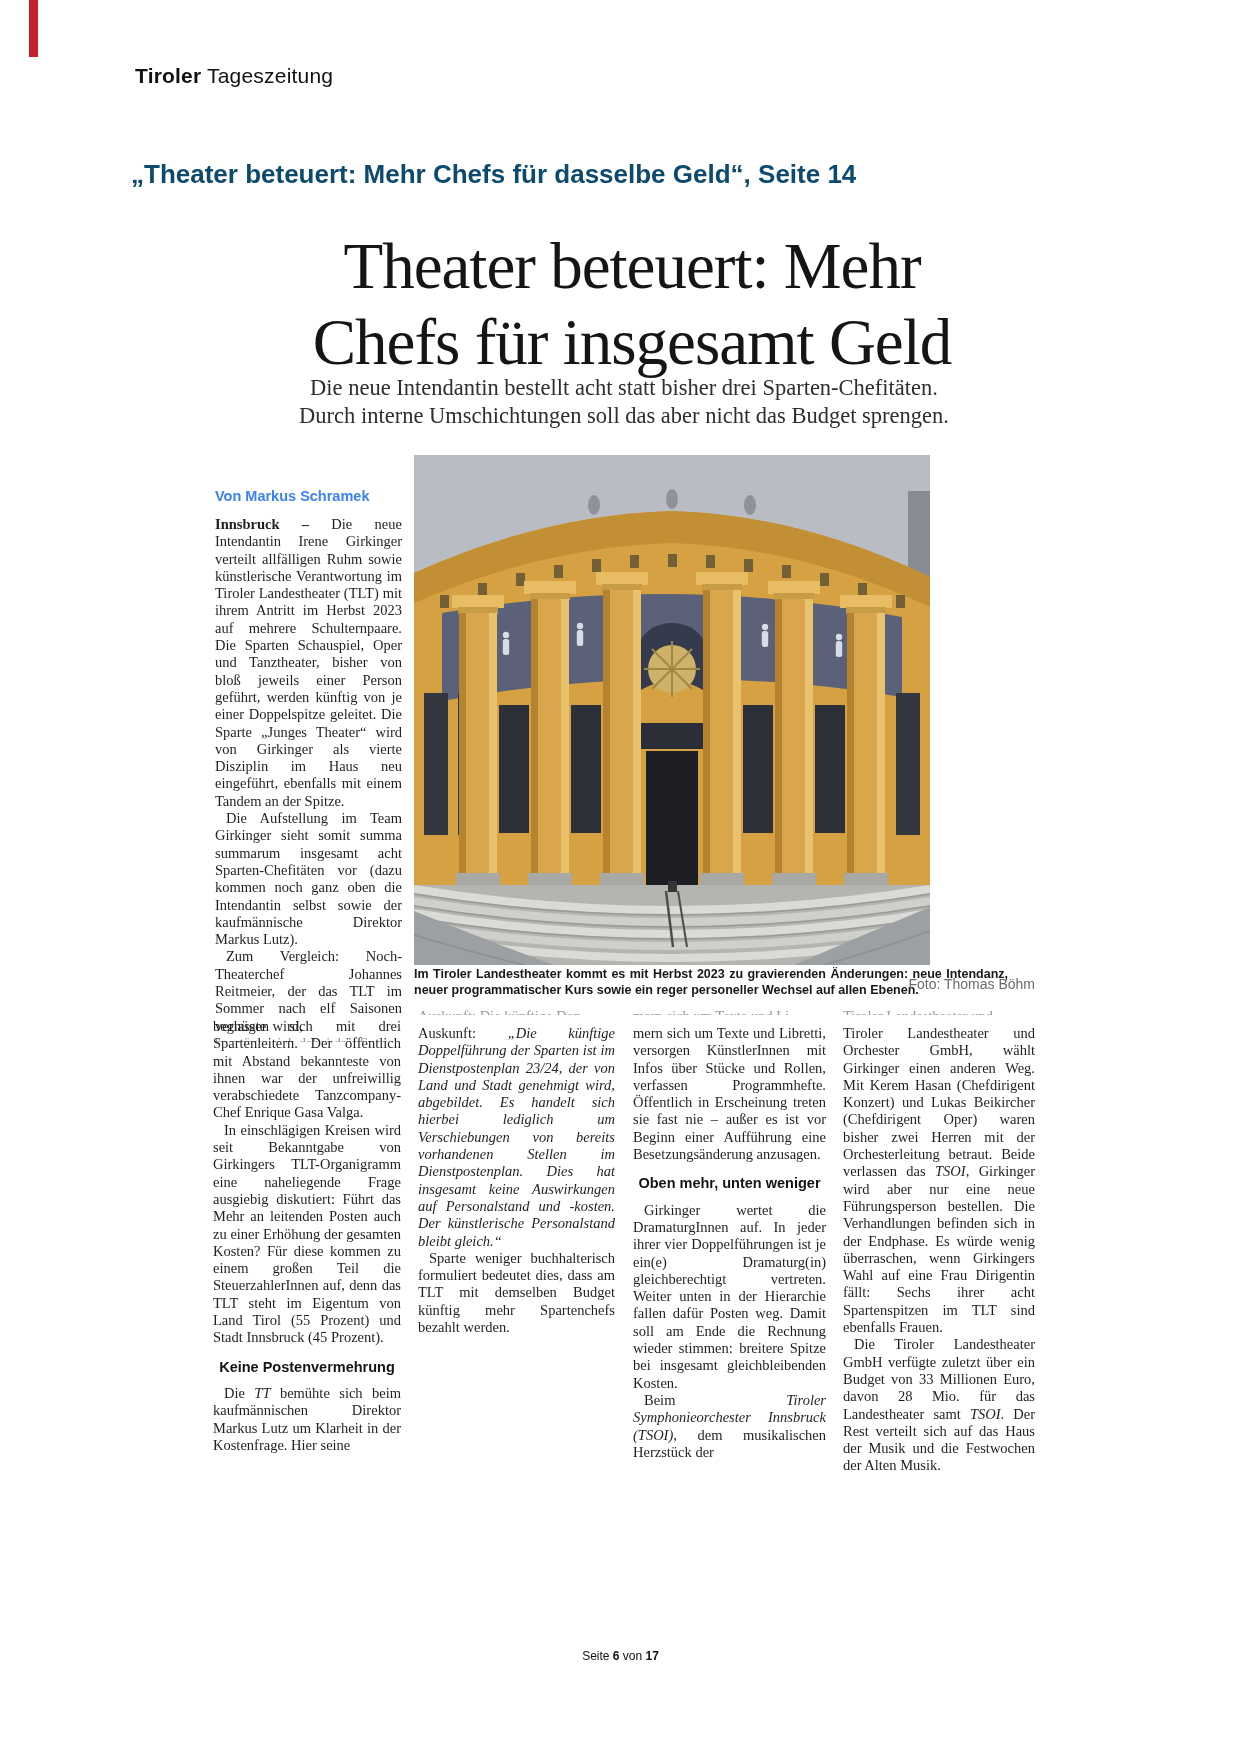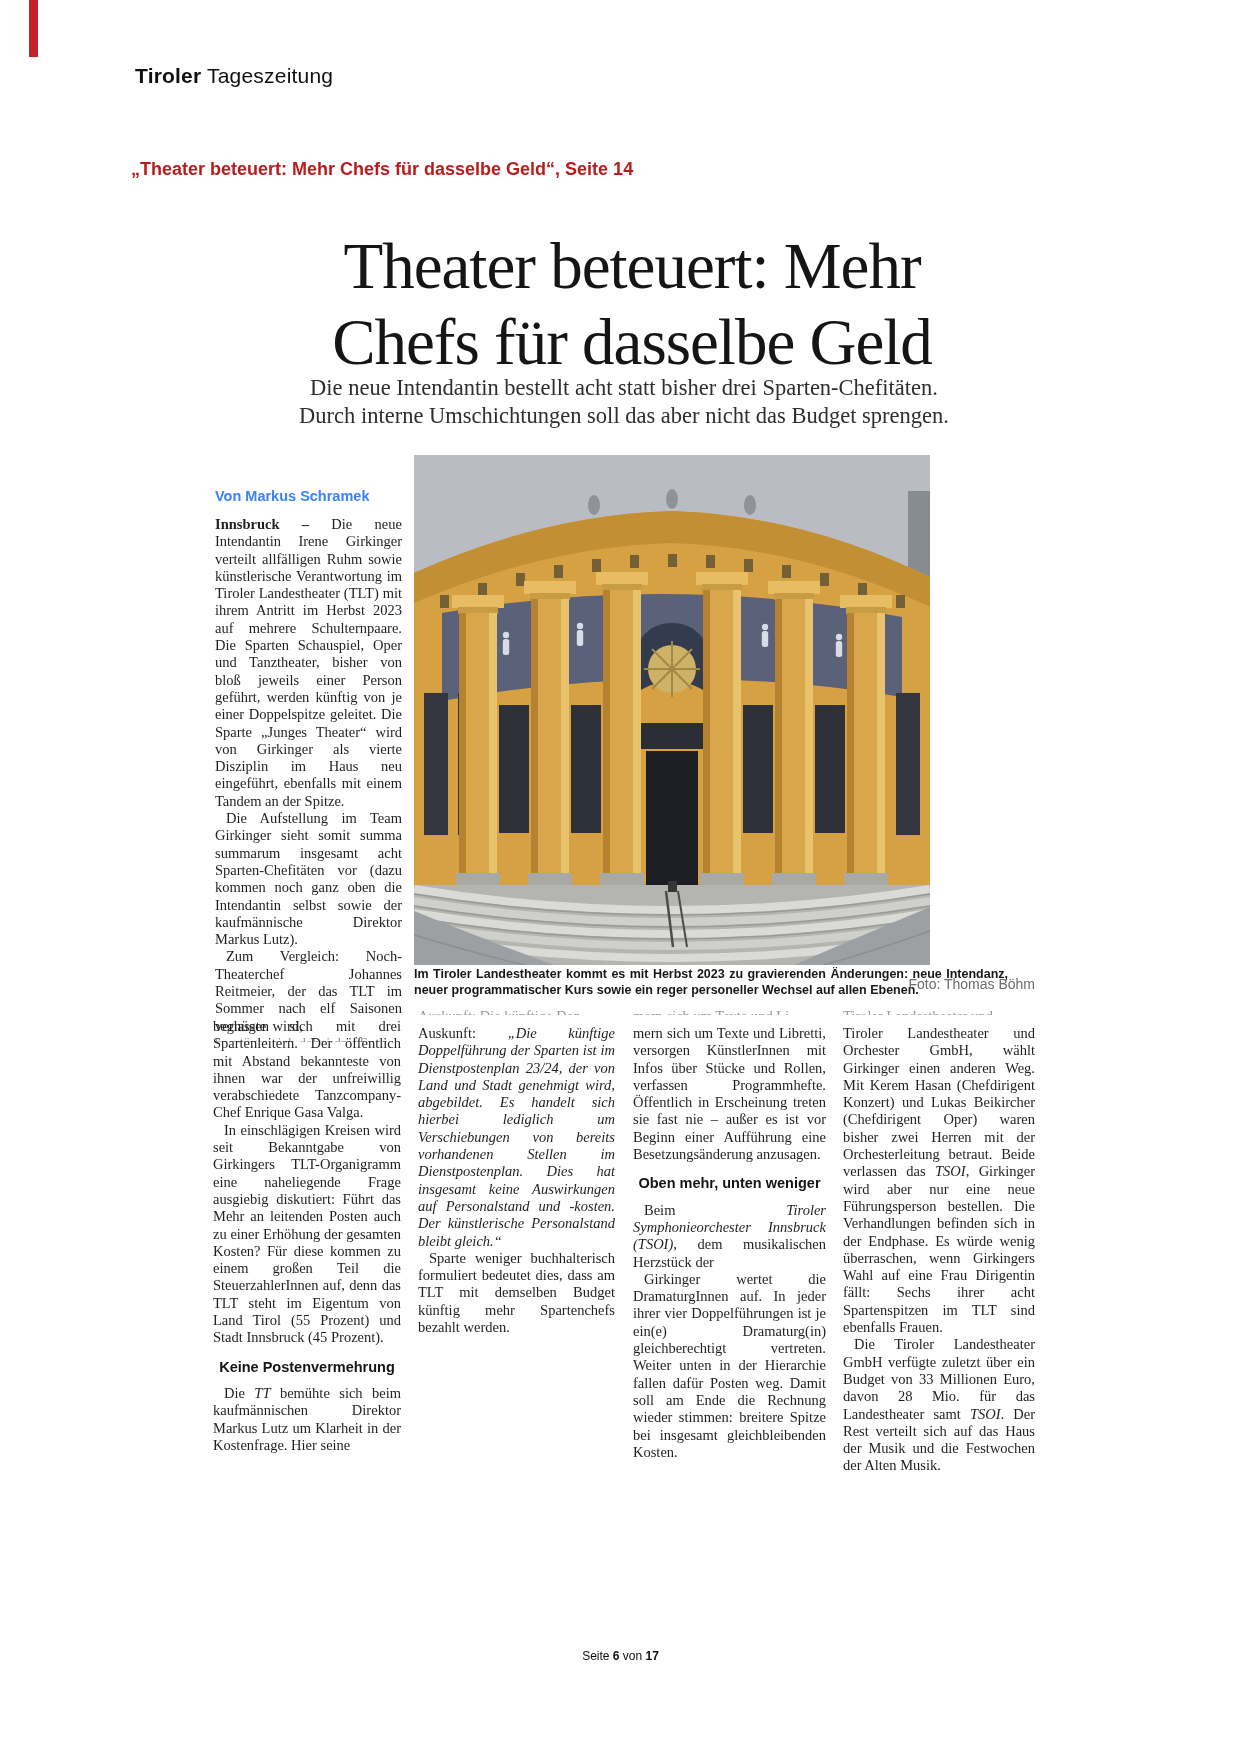--- a/index.html
+++ b/index.html
@@ -2,21 +2,21 @@
 <html lang="de"><head>
 <meta charset="utf-8">
 <style>
   html,body{margin:0;padding:0;background:#ffffff;}
   .page{position:relative;width:1241px;height:1754px;background:#ffffff;overflow:hidden;
         font-family:"Liberation Serif",serif;color:#1f1f1f;}
   .red-mark{position:absolute;left:29px;top:0;width:9px;height:57px;background:#c4212a;}
   .masthead{position:absolute;left:135px;top:64px;font-family:"Liberation Sans",sans-serif;
             font-size:21px;color:#111;letter-spacing:0.2px;}
   .quote-line{position:absolute;left:131px;top:159px;font-family:"Liberation Sans",sans-serif;
-              font-weight:700;font-size:18px;color:#b91c1c;}
+              font-weight:700;font-size:26px;color:#0c4a6e;}
   .headline{position:absolute;left:213px;top:220px;width:822px;margin:8px;text-align:center;
             font-family:"Liberation Serif",serif;font-weight:400;font-size:65px;line-height:76px;
             letter-spacing:-1px;color:#151515;}
   .subhead{position:absolute;left:213px;top:374px;width:822px;text-align:center;
            font-size:22.5px;line-height:28px;color:#2e2e2e;}
   .byline{position:absolute;left:215px;top:488px;font-family:"Liberation Sans",sans-serif;
           font-weight:700;font-size:14.5px;color:#3b82f6;}
   .colbox{position:absolute;text-align:justify;font-size:14.5px;line-height:17.3px;color:#1f1f1f;}
   .colbox p{margin:0;}
   .colbox p.indent{text-indent:11px;}
@@ -42,21 +42,21 @@
 <body>
 
 <div class="page">
 
   <div class="red-mark" style="background: rgb(196, 33, 42);"></div>
 
   <div class="masthead"><span class="b">Tiroler</span><span class=""> Tageszeitung</span></div>
 
   <div class="quote-line">„Theater beteuert: Mehr Chefs für dasselbe Geld“, Seite 14</div>
 
-  <h1 class="headline"><span>Theater beteuert: Mehr</span><br><span>Chefs für dasselbe Geld</span></h1>
+  <h1 class="headline"><span>Theater beteuert: Mehr</span><br><span>Chefs für insgesamt Geld</span></h1>
 
   <div class="subhead"><span>Die neue Intendantin bestellt acht statt bisher drei Sparten-Chefitäten.</span><br><span>Durch interne Umschichtungen soll das aber nicht das Budget sprengen.</span></div>
 
   <div class="byline">Von Markus Schramek</div>
 
   <div class="colbox col1top">
       <p class="body-p"><span class="b">Innsbruck –</span><span class=""> Die neue Intendantin Irene Girkinger verteilt allfälligen Ruhm sowie künstlerische Verantwortung im Tiroler Landestheater (TLT) mit ihrem Antritt im Herbst 2023 auf mehrere Schulternpaare. Die Sparten Schauspiel, Oper und Tanztheater, bisher von bloß jeweils einer Person geführt, werden künftig von je einer Doppelspitze geleitet. Die Sparte „Junges Theater“ wird von Girkinger als vierte Disziplin im Haus neu eingeführt, ebenfalls mit einem Tandem an der Spitze.</span></p>
       <p class="body-p indent"><span class="">Die Aufstellung im Team Girkinger sieht somit summa summarum insgesamt acht Sparten-Chefitäten vor (dazu kommen noch ganz oben die Intendantin selbst sowie der kaufmännische Direktor Markus Lutz).</span></p>
       <p class="body-p indent"><span class="">Zum Vergleich: Noch-Theaterchef Johannes Reitmeier, der das TLT im Sommer nach elf Saisonen verlassen wird,</span></p>
       <div class="clip-line">begnügte sich dabei drei Spar</div>
@@ -216,22 +216,22 @@
     </div>
   <div class="colbox col2">
       <div class="clip-line">Auskunft: Die künftige Dop</div>
       <p class="body-p"><span class="">Auskunft: </span><span class="i">„Die künftige Doppelführung der Sparten ist im Dienstpostenplan 23/24, der von Land und Stadt genehmigt wird, abgebildet. Es handelt sich hierbei lediglich um Verschiebungen von bereits vorhandenen Stellen im Dienstpostenplan. Dies hat insgesamt keine Auswirkungen auf Personalstand und -kosten. Der künstlerische Personalstand bleibt gleich.“</span></p>
       <p class="body-p indent"><span class="">Sparte weniger buchhalterisch formuliert bedeutet dies, dass am TLT mit demselben Budget künftig mehr Spartenchefs bezahlt werden.</span></p>
     </div>
   <div class="colbox col3">
       <div class="clip-line">mern sich um Texte und Li</div>
       <p class="body-p"><span class="">mern sich um Texte und Libretti, versorgen KünstlerInnen mit Infos über Stücke und Rollen, verfassen Programmhefte. Öffentlich in Erscheinung treten sie fast nie – außer es ist vor Beginn einer Aufführung eine Besetzungsänderung anzusagen.</span></p>
       <h3 class="col-subhead">Oben mehr, unten weniger</h3>
+      <p class="body-p indent"><span class="">Girkinger wertet die DramaturgInnen auf. In jeder ihrer vier Doppelführungen ist je ein(e) Dramaturg(in) gleichberechtigt vertreten. Weiter unten in der Hierarchie fallen dafür Posten weg. Damit soll am Ende die Rechnung wieder stimmen: breitere Spitze bei insgesamt gleichbleibenden Kosten.</span></p>
       <p class="body-p indent"><span class="">Beim </span><span class="i">Tiroler Symphonieorchester Innsbruck (TSOI)</span><span class="">, dem musikalischen Herzstück der</span></p>
-      <p class="body-p indent"><span class="">Girkinger wertet die DramaturgInnen auf. In jeder ihrer vier Doppelführungen ist je ein(e) Dramaturg(in) gleichberechtigt vertreten. Weiter unten in der Hierarchie fallen dafür Posten weg. Damit soll am Ende die Rechnung wieder stimmen: breitere Spitze bei insgesamt gleichbleibenden Kosten.</span></p>
     </div>
   <div class="colbox col4">
       <div class="clip-line">Tiroler Landestheater und</div>
       <p class="body-p"><span class="">Tiroler Landestheater und Orchester GmbH, wählt Girkinger einen anderen Weg. Mit Kerem Hasan (Chefdirigent Konzert) und Lukas Beikircher (Chefdirigent Oper) waren bisher zwei Herren mit der Orchesterleitung betraut. Beide verlassen das </span><span class="i">TSOI</span><span class="">, Girkinger wird aber nur eine neue Führungsperson bestellen. Die Verhandlungen befinden sich in der Endphase. Es würde wenig überraschen, wenn Girkingers Wahl auf eine Frau Dirigentin fällt: Sechs ihrer acht Spartenspitzen im TLT sind ebenfalls Frauen.</span></p>
       <p class="body-p indent"><span class="">Die Tiroler Landestheater GmbH verfügte zuletzt über ein Budget von 33 Millionen Euro, davon 28 Mio. für das Landestheater samt </span><span class="i">TSOI</span><span class="">. Der Rest verteilt sich auf das Haus der Musik und die Festwochen der Alten Musik.</span></p>
     </div>
 
   <div class="footer"><span class="">Seite </span><span class="b">6</span><span class=""> von </span><span class="b">17</span></div>
 
 </div>

